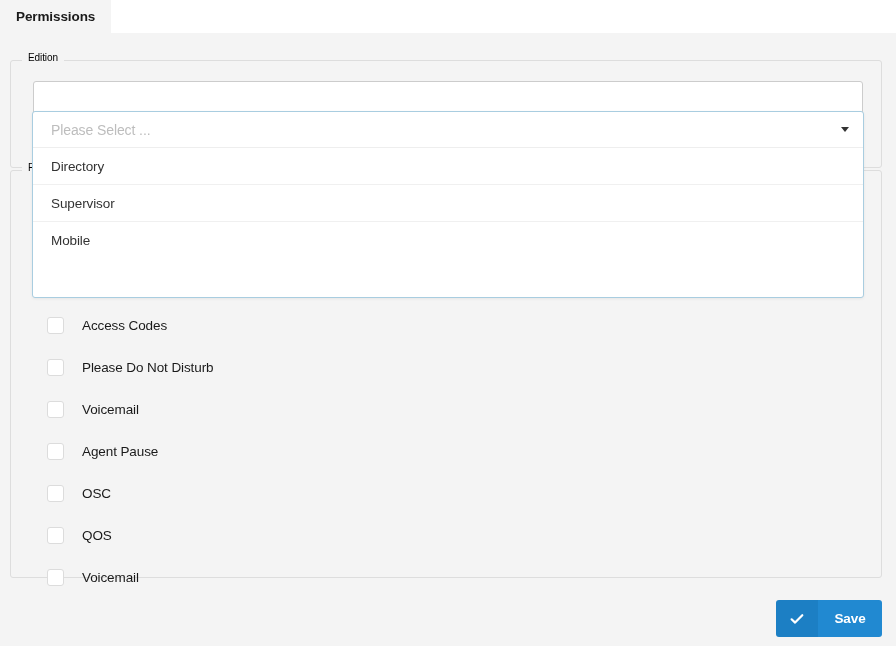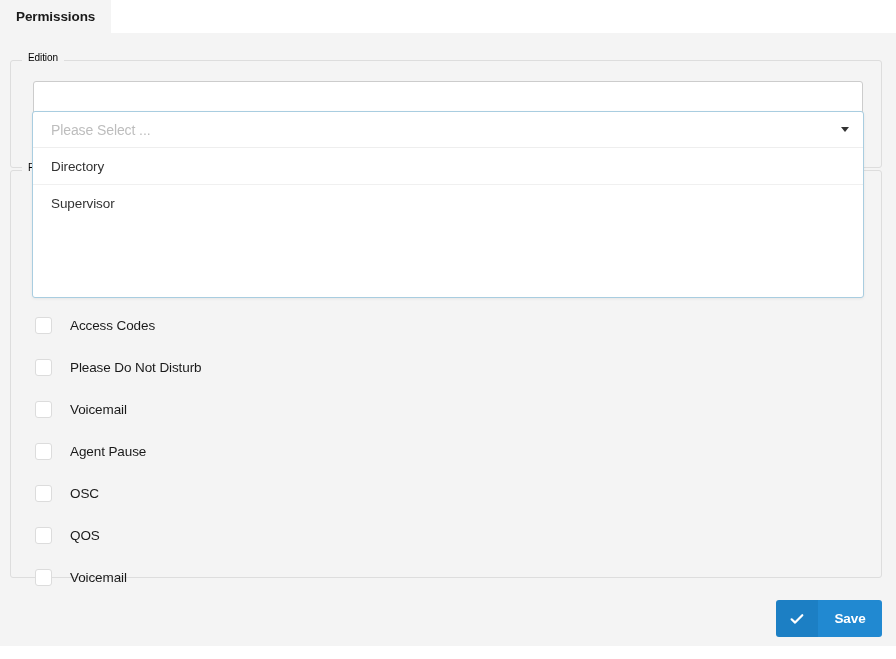--- a/index.html
+++ b/index.html
@@ -176,21 +176,21 @@
 
   
   .checkbox-list {
     position: absolute;
     left: 0;
     top: 0;
     width: 100%;
   }
   .checkbox-row {
     position: absolute;
-    left: 24px;
+    left: 36px;
     display: flex;
     align-items: center;
     height: 22px;
     cursor: pointer;
     text-align: center;
   }
   .checkbox-box {
     width: 17px;
     height: 17px;
     border: 1px solid #dcdcdc;
@@ -309,20 +309,21 @@
     </div>
 
     <div class="dropdown-panel">
       <div class="dropdown-head">
         <span class="dropdown-placeholder">Please Select ...</span>
         <span class="caret"></span>
       </div>
       <ul class="dropdown-list">
         <li class="dropdown-item">Directory</li>
         <li class="dropdown-item">Supervisor</li>
+        <li class="dropdown-item">Mobile</li>
       </ul>
     </div>
 
   </div>
 
   <div class="save-button">
     <span class="save-icon-part">
       <svg width="14" height="14" viewBox="0 0 14 14" aria-hidden="true">
         <path d="M1.6 7.3 L5.1 10.6 L12.3 3.2" fill="none" stroke="#ffffff" stroke-width="2.2" stroke-linecap="round" stroke-linejoin="round"></path>
       </svg>

